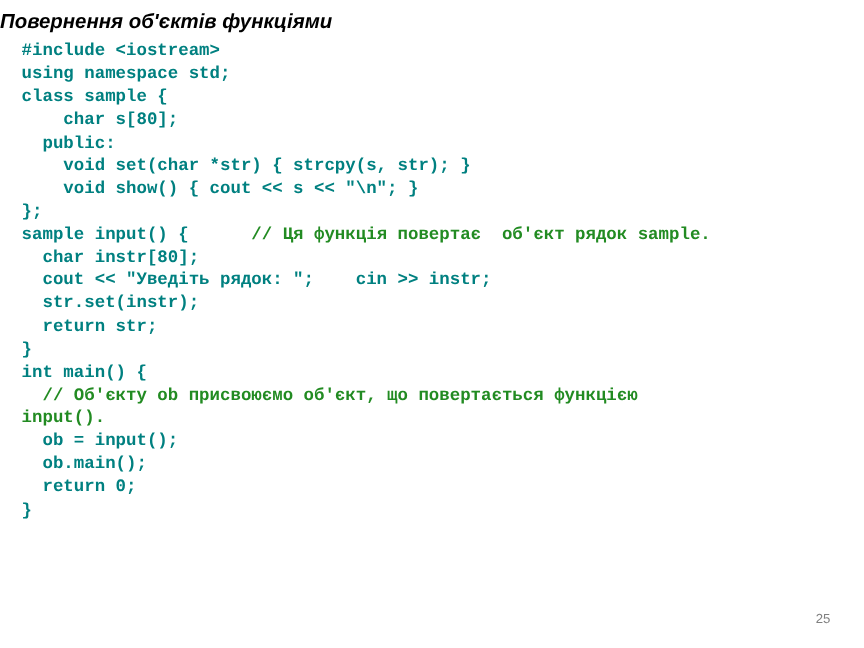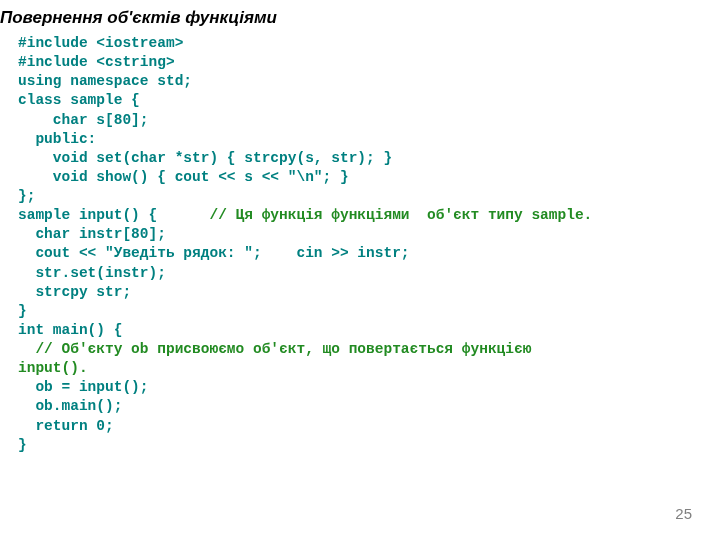--- a/index.html
+++ b/index.html
@@ -32,44 +32,43 @@
     .code-line {
       white-space: pre;
     }
     .teal { color: #008080; }
     .green { color: #228B22; }
     .slide-number {
       position: absolute;
       bottom: 18px;
       right: 28px;
       font-family: Arial, sans-serif;
-      font-size: 15px;
+      font-size: 11px;
       color: #808080;
       font-weight: normal;
     }
   </style>
 </head>
 <body>
 
 <div class="title">Повернення об'єктів функціями</div>
 <div class="code-container">
     <div class="code-line"><span class="teal">#include &lt;iostream&gt;</span></div>
-    <div class="code-line"><span class="teal">#include &lt;cstring&gt;</span></div>
     <div class="code-line"><span class="teal">using namespace std;</span></div>
     <div class="code-line"><span class="teal">class sample {</span></div>
     <div class="code-line"><span class="teal">    char s[80];</span></div>
     <div class="code-line"><span class="teal">  public:</span></div>
     <div class="code-line"><span class="teal">    void set(char *str) { strcpy(s, str); }</span></div>
     <div class="code-line"><span class="teal">    void show() { cout &lt;&lt; s &lt;&lt; "\n"; }</span></div>
     <div class="code-line"><span class="teal">};</span></div>
-    <div class="code-line"><span class="teal">sample input() {      </span><span class="green">// Ця функція функціями  об'єкт типу sample.</span></div>
+    <div class="code-line"><span class="teal">sample input() {      </span><span class="green">// Ця функція повертає  об'єкт рядок sample.</span></div>
     <div class="code-line"><span class="teal">  char instr[80];</span></div>
     <div class="code-line"><span class="teal">  cout &lt;&lt; "Уведіть рядок: ";    cin &gt;&gt; instr;</span></div>
     <div class="code-line"><span class="teal">  str.set(instr);</span></div>
-    <div class="code-line"><span class="teal">  strcpy str;</span></div>
+    <div class="code-line"><span class="teal">  return str;</span></div>
     <div class="code-line"><span class="teal">}</span></div>
     <div class="code-line"><span class="teal">int main() {</span></div>
     <div class="code-line"><span class="teal">  </span><span class="green">// Об'єкту ob присвоюємо об'єкт, що повертається функцією</span></div>
     <div class="code-line"><span class="green">input().</span></div>
     <div class="code-line"><span class="teal">  ob = input();</span></div>
     <div class="code-line"><span class="teal">  ob.main();</span></div>
     <div class="code-line"><span class="teal">  return 0;</span></div>
     <div class="code-line"><span class="teal">}</span></div>
   </div>
 <div class="slide-number">25</div>

